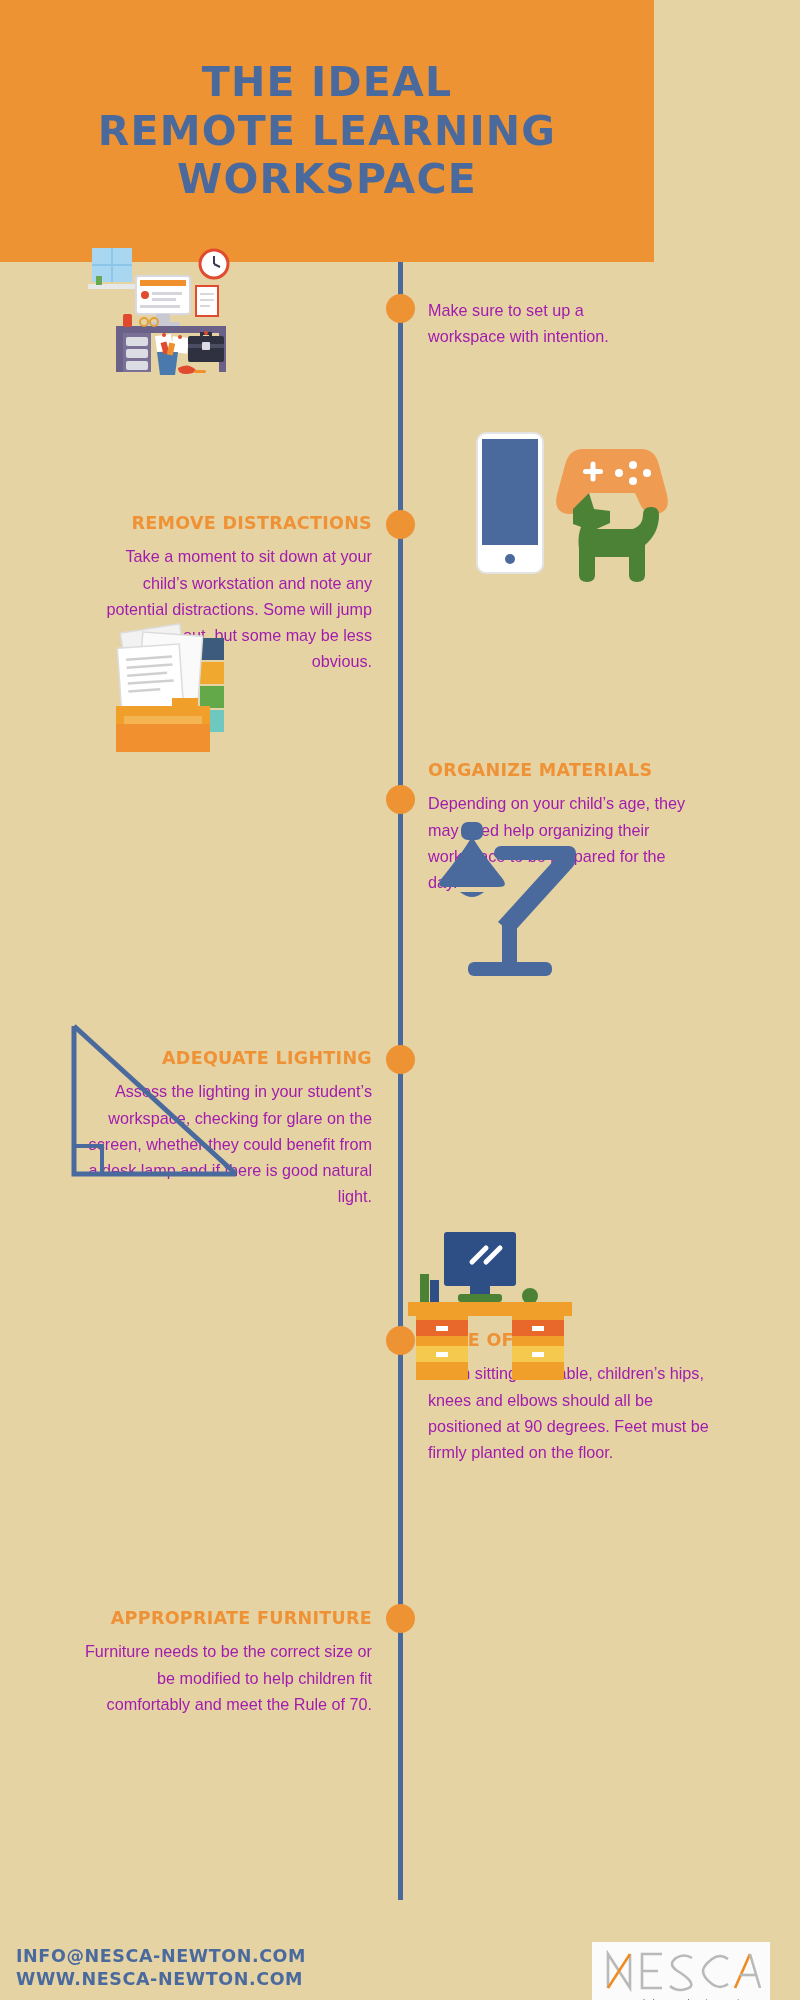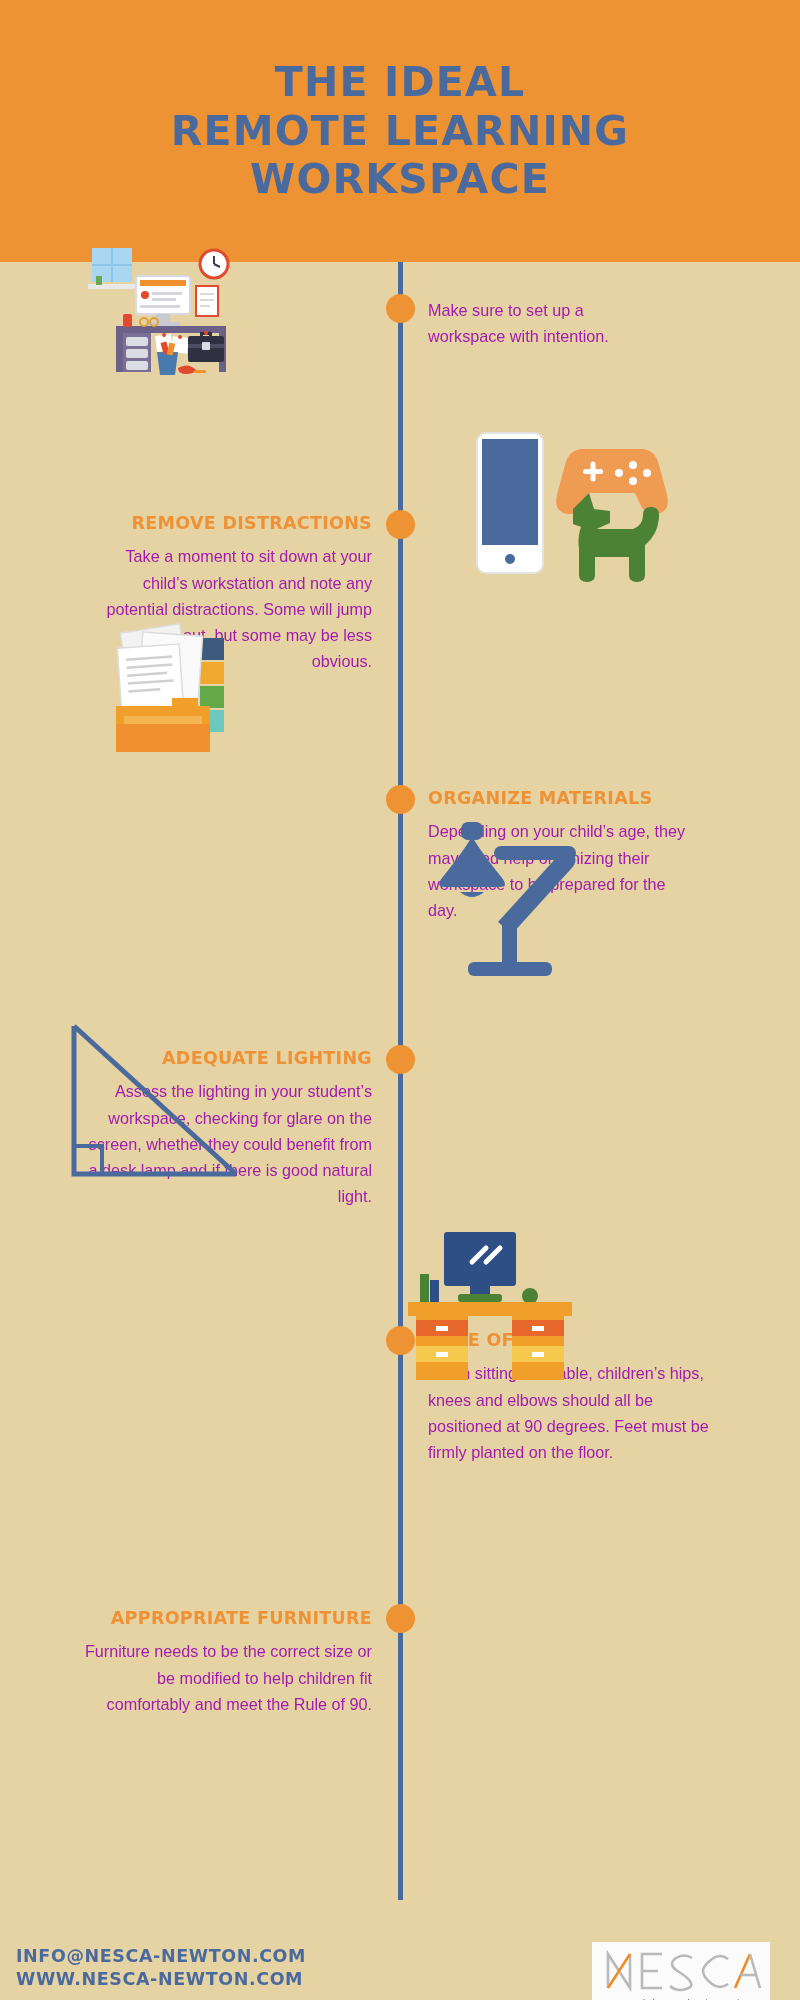--- a/index.html
+++ b/index.html
@@ -6,21 +6,21 @@
   html,body { background:#ffffff; }
   body {
     width:800px; height:2000px; position:relative;
     font-family:"Liberation Sans", sans-serif;
     background:#e6d3a3;
     overflow:hidden;
   }
 
   
   .header {
-    position:absolute; left:0; top:0; width:800px; height:262px;
+    position:absolute; left:0; top:0; width:654px; height:262px;
     background:#ed9334;
     display:flex; align-items:center; justify-content:center;
   }
   .header-title {
     color:#4a6a9e;
     font-family:"DejaVu Sans", sans-serif;
     font-weight:bold;
     font-size:41px;
     line-height:1.18;
     letter-spacing:1.2px;
@@ -218,21 +218,21 @@
   <circle cx="192" cy="48" r="4" fill="#ffffff"></circle>
   <circle cx="178" cy="56" r="4" fill="#ffffff"></circle>
   <circle cx="164" cy="48" r="4" fill="#ffffff"></circle>
 
   <g fill="#4b8236">
     <path d="M118 84 l16 -16 l5 16 l16 2 l0 12 l-18 8 l-19 -7 z"></path>
     <path d="M128 98 q-6 10 -4 26 l0 26 q0 7 8 7 q8 0 8 -7 l0 -18 l34 0 l0 18 q0 7 8 7 q8 0 8 -7 l0 -30 q14 -12 14 -30 q0 -8 -8 -8 q-8 0 -8 8 q0 10 -10 14 l-36 0 z"></path>
   </g>
 </svg>
 
-<div class="section right" style="top:788px">
+<div class="section right" style="top:760px">
   <div class="sec-head">ORGANIZE MATERIALS</div>
   <div class="sec-body" style="width:258px">Depending on your child’s age, they may need help organizing their workspace to be prepared for the day.</div>
 </div>
 
 <svg class="illo papers" viewBox="0 0 165 150">
 
   <rect x="110" y="18" width="24" height="22" fill="#3c5b7d"></rect>
   <rect x="110" y="42" width="24" height="22" fill="#f0a82e"></rect>
   <rect x="110" y="66" width="24" height="22" fill="#63a949"></rect>
   <rect x="110" y="90" width="24" height="22" fill="#6fc8c0"></rect>
@@ -286,21 +286,21 @@
 </div>
 
 <svg class="illo triangle" viewBox="0 0 190 170">
   <path d="M14 8 L14 156 L176 156" fill="none" stroke="#4a6a9e" stroke-width="5"></path>
   <line x1="14" y1="8" x2="176" y2="156" stroke="#4a6a9e" stroke-width="5"></line>
   <path d="M14 128 L42 128 L42 156" fill="none" stroke="#4a6a9e" stroke-width="4"></path>
 </svg>
 
 <div class="section left" style="top:1608px">
   <div class="sec-head">APPROPRIATE FURNITURE</div>
-  <div class="sec-body" style="width:290px; margin-left:58px;">Furniture needs to be the correct size or be modified to help children fit comfortably and meet the Rule of 90.</div>
+  <div class="sec-body" style="width:290px; margin-left:58px;">Furniture needs to be the correct size or be modified to help children fit comfortably and meet the Rule of 70.</div>
 </div>
 
 <svg class="illo furniture" viewBox="0 0 180 165">
 
   <rect x="44" y="4" width="72" height="54" rx="3" fill="#2d4f86"></rect>
   <g stroke="#ffffff" stroke-width="5" stroke-linecap="round">
     <line x1="72" y1="34" x2="86" y2="20"></line>
     <line x1="86" y1="34" x2="100" y2="20"></line>
   </g>
   <rect x="70" y="58" width="20" height="10" fill="#2d4f86"></rect>

